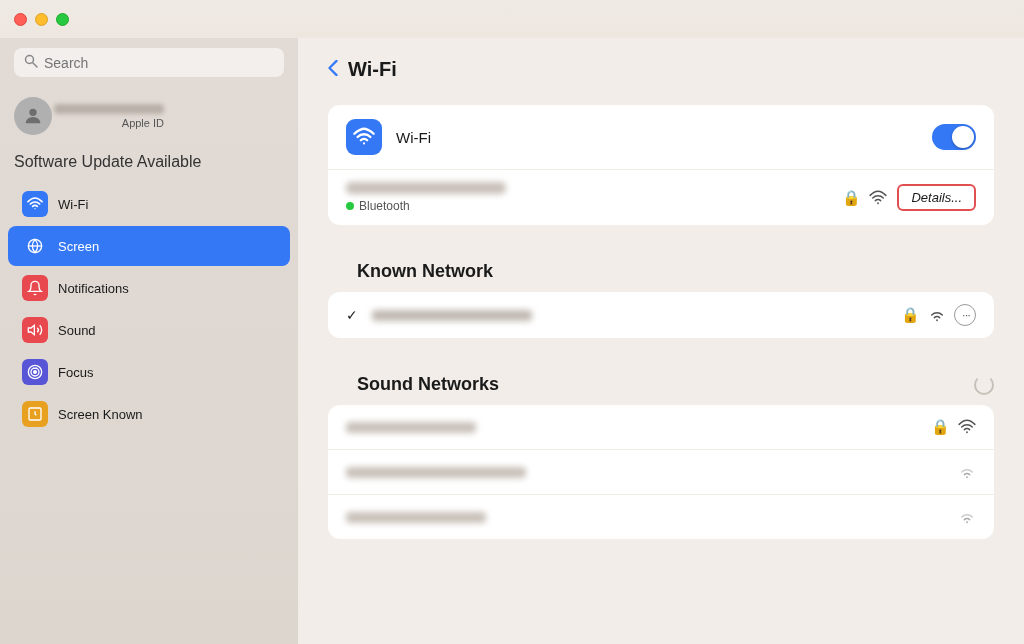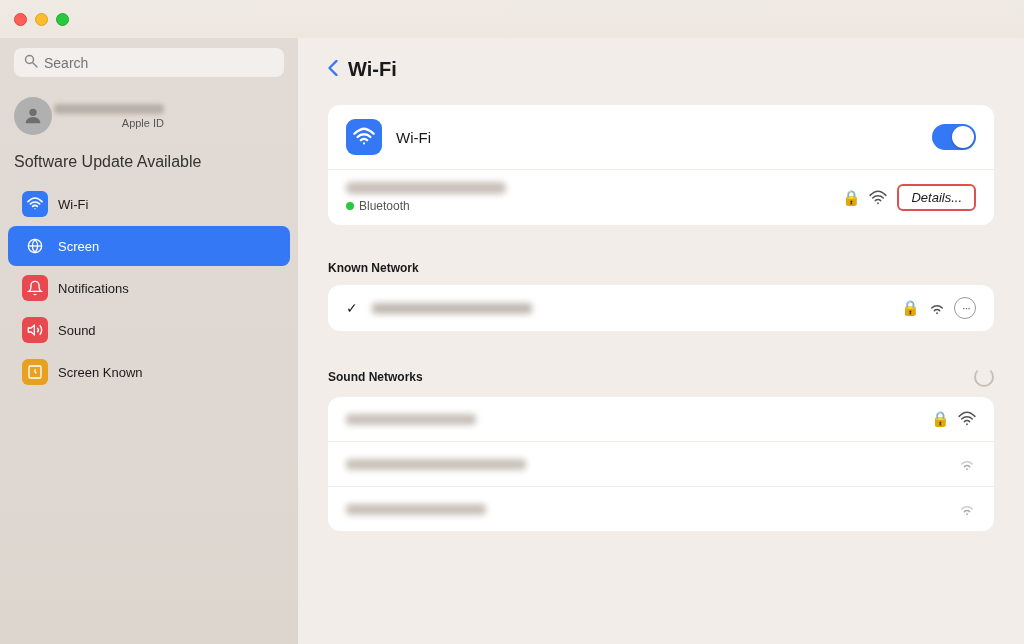--- a/index.html
+++ b/index.html
@@ -286,24 +286,25 @@
       color: #1a1a1a;
       font-size: 13px;
       padding: 4px 12px;
       border-radius: 6px;
       cursor: pointer;
       font-style: italic;
     }
 
     
     .section-header {
-      font-size: 12px;
+      font-size: 18px;
       font-weight: 600;
       color: #1a1a1a;
       padding: 16px 0 10px 0;
+      margin-left: 29px;
     }
 
     
     .network-row {
       display: flex;
       align-items: center;
       padding: 12px 18px;
       gap: 10px;
     }
     .checkmark {
@@ -438,20 +439,30 @@
       <div class="item-icon icon-sound">
         <svg width="16" height="16" viewBox="0 0 24 24" fill="none" stroke="white" stroke-width="2">
           <polygon points="11,5 6,9 2,9 2,15 6,15 11,19 11,5"></polygon>
           <path d="M15.5 8.5a5 5 0 0 1 0 7"></path>
           <path d="M19.07 4.93a10 10 0 0 1 0 14.14"></path>
         </svg>
       </div>
       <span class="item-label">Sound</span>
     </div>
 
+    <div class="sidebar-item">
+      <div class="item-icon icon-focus">
+        <svg width="16" height="16" viewBox="0 0 24 24" fill="none" stroke="white" stroke-width="2">
+          <path d="M12 2C6.5 2 2 6.5 2 12s4.5 10 10 10 10-4.5 10-10S17.5 2 12 2z"></path>
+          <path d="M12 6C8.7 6 6 8.7 6 12s2.7 6 6 6 6-2.7 6-6-2.7-6-6-6z"></path>
+          <circle cx="12" cy="12" r="2" fill="white"></circle>
+        </svg>
+      </div>
+      <span class="item-label">Focus</span>
+    </div>
 
     <div class="sidebar-item">
       <div class="item-icon icon-screentime">
         <svg width="16" height="16" viewBox="0 0 24 24" fill="none" stroke="white" stroke-width="2">
           <rect x="3" y="3" width="18" height="18" rx="2"></rect>
           <polyline points="12,8 12,12 14,14"></polyline>
         </svg>
       </div>
       <span class="item-label">Screen Known</span>
     </div>

